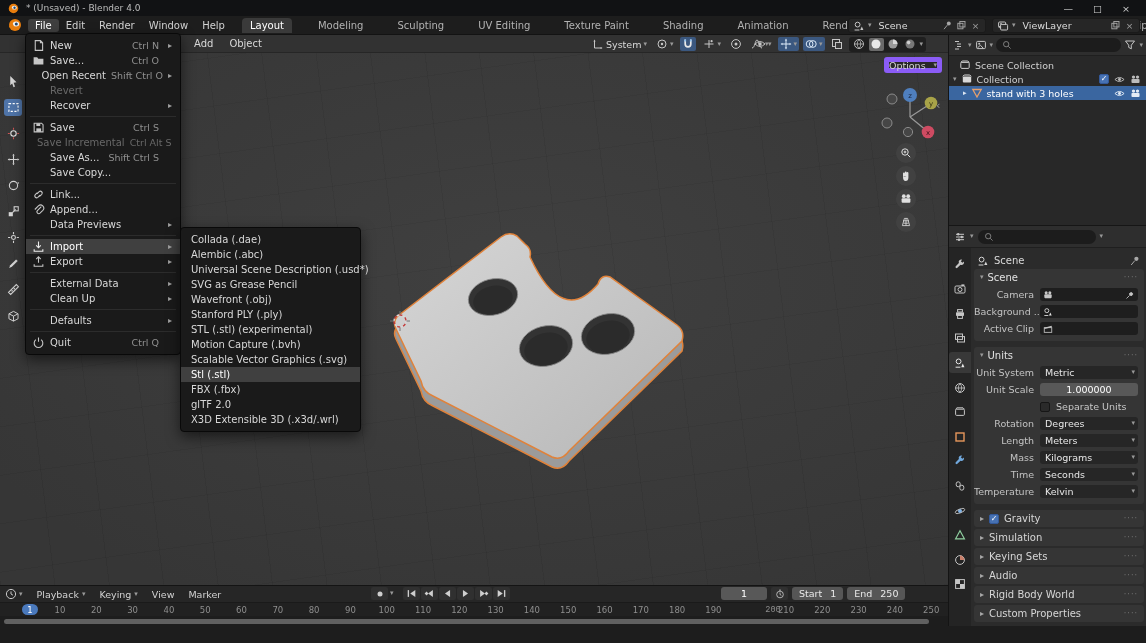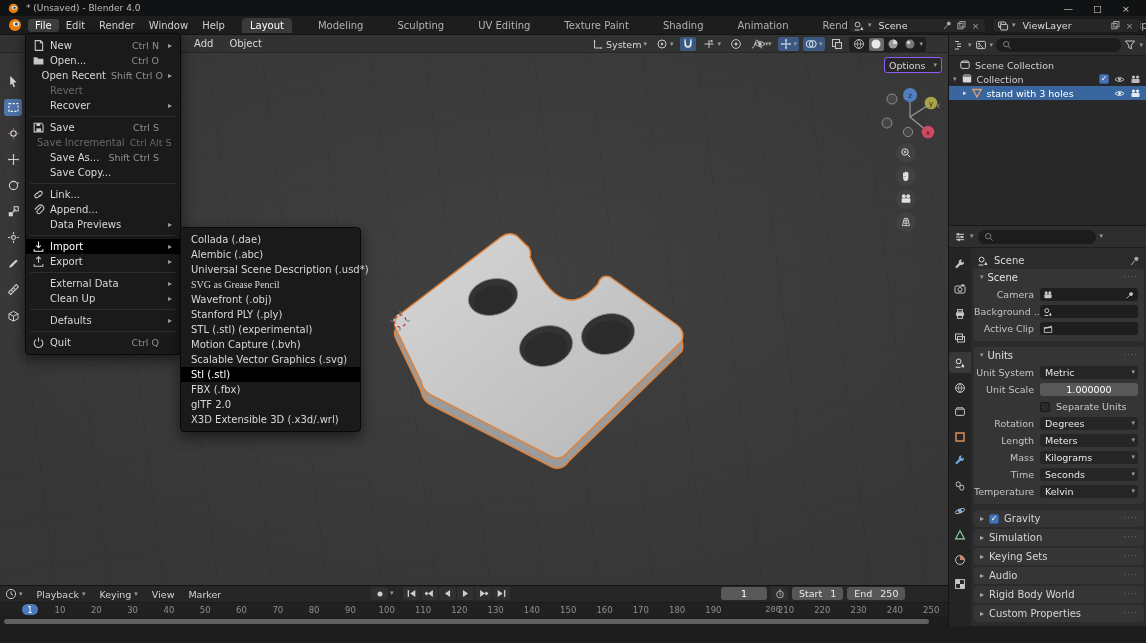--- a/index.html
+++ b/index.html
@@ -41,21 +41,21 @@
   #vpmenus{display:flex;gap:4px;margin-left:188px;}
   .vp-menu{padding:1px 6px;color:#d8d8d8;font-size:10px;border-radius:3px;}
   .vp-right{position:absolute;left:590px;top:1px;height:16px;display:flex;align-items:center;gap:5px;}
   .vp-right2{position:absolute;left:752px;top:1px;height:16px;display:flex;align-items:center;gap:4px;}
   .vpbtn{display:inline-flex;align-items:center;gap:2px;padding:1px 2px;border-radius:2px;}
   .vpbtn.on{background:#3b5880;}
   .vplabel{color:#d8d8d8;font-size:9.5px;}
   .shadegrp{display:inline-flex;align-items:center;gap:2px;background:#1f1f1f;border-radius:3px;padding:1px 3px;}
   .shadegrp .sbtn{width:15px;height:13px;display:inline-flex;align-items:center;justify-content:center;border-radius:2px;}
   .shadegrp .sbtn.on{background:#6a6a6a;}
-  .options-btn{position:absolute;left:884px;top:22px;width:58px;height:16px;background:#282828;border:1px solid #8b5cf6;border-radius:3px;display:flex;align-items:center;justify-content:center;gap:8px;color:#d5d5d5;font-size:9.5px;}
+  .options-btn{position:absolute;left:884px;top:22px;width:58px;height:16px;background:#282828;border:5px solid #8b5cf6;border-radius:3px;display:flex;align-items:center;justify-content:center;gap:8px;color:#d5d5d5;font-size:9.5px;}
   .collapse-arrow{position:absolute;left:936px;top:64px;color:#9a9a9a;font-size:11px;}
 
   
   #toolcol{position:absolute;left:2px;top:38px;width:22px;display:flex;flex-direction:column;gap:9px;align-items:center;}
   .tool{width:18px;height:17px;display:flex;align-items:center;justify-content:center;border-radius:3px;}
   .tool.active{background:#4f74a8;}
 
   
   .gizmo{position:absolute;left:874px;top:48px;}
   .navbtn{position:absolute;left:896px;width:20px;height:20px;border-radius:50%;background:rgba(66,66,66,0.9);display:flex;align-items:center;justify-content:center;}
@@ -66,21 +66,21 @@
 
   
   .popup{position:absolute;background:#1a1a1a;border:1px solid #090909;box-shadow:0 5px 14px rgba(0,0,0,0.55);border-radius:4px;padding:4px 0;z-index:40;}
   #filemenu{left:25px;top:33px;width:156px;}
   #importmenu{left:180px;top:227px;width:181px;z-index:41;}
   .mrow{height:15px;display:flex;align-items:center;padding:0 8px 0 6px;gap:5px;}
   .mrow .mico{width:13px;height:12px;display:inline-flex;align-items:center;justify-content:center;}
   .mrow .mlabel{color:#d8d8d8;font-size:10px;white-space:nowrap;flex:1;}
   .mrow .mshort{color:#8f8f8f;font-size:9.5px;white-space:nowrap;}
   .mrow .msub{color:#a0a0a0;font-size:8px;width:8px;text-align:right;}
-  .mrow.hl{background:#000000;}
+  .mrow.hl{background:#404040;}
   .mrow.hl .mlabel{color:#fff;}
   .mrow.dis .mlabel,.mrow.dis .mshort{color:#686868;}
   .msep{height:1px;background:#0c0c0c;border-bottom:1px solid #2c2c2c;margin:3px 4px;}
   .tooltip{position:absolute;left:233px;top:387px;height:20px;background:#141414;border:1px solid #3e3e3e;border-radius:3px;display:flex;align-items:center;padding:0 9px;color:#d6d6d6;font-size:9.5px;z-index:60;white-space:nowrap;}
 
   
   .rightcol{position:absolute;left:948px;top:35px;width:198px;height:591px;background:#282828;border-left:1px solid #141414;}
   .ol-header{position:absolute;left:0;top:0;width:198px;height:21px;background:#2e2e2e;border-bottom:1px solid #1f1f1f;display:flex;align-items:center;gap:3px;padding:0 4px;}
   .searchpill{height:14px;background:#1c1c1c;border-radius:7px;display:flex;align-items:center;gap:3px;padding:0 6px;flex:1;}
   .ol-row{position:absolute;left:0;width:198px;height:14px;display:flex;align-items:center;gap:4px;font-size:9.5px;color:#d0d0d0;}
@@ -539,21 +539,21 @@
         <span class="mlabel">New</span>
         <span class="mshort">Ctrl N</span>
         <span class="msub">▸</span>
       </div>
       <div class="mrow">
         <span class="mico">
           <svg viewBox="0 0 12 12">
             <path d="M1.5 3 H4.8 L5.8 4.4 H10.5 V9.8 H1.5 Z" fill="#c6c6c6"></path>
           </svg>
         </span>
-        <span class="mlabel">Open...</span>
+        <span class="mlabel">Save...</span>
         <span class="mshort">Ctrl O</span>
         <span class="msub"></span>
       </div>
       <div class="mrow">
         <span class="mico"></span>
         <span class="mlabel">Open Recent</span>
         <span class="mshort">Shift Ctrl O</span>
         <span class="msub">▸</span>
       </div>
       <div class="mrow dis">
@@ -674,21 +674,21 @@
   <div class="popup" id="importmenu">
       <div class="mrow" style="padding-left: 10px;">
         <span class="mlabel">Collada (.dae)</span>
       </div>
       <div class="mrow" style="padding-left: 10px;">
         <span class="mlabel">Alembic (.abc)</span>
       </div>
       <div class="mrow" style="padding-left: 10px;">
         <span class="mlabel">Universal Scene Description (.usd*)</span>
       </div>
-      <div class="mrow" style="padding-left: 10px; font-family: Liberation Serif, serif;">
+      <div class="mrow" style="padding-left: 10px;">
         <span class="mlabel">SVG as Grease Pencil</span>
       </div>
       <div class="mrow" style="padding-left: 10px;">
         <span class="mlabel">Wavefront (.obj)</span>
       </div>
       <div class="mrow" style="padding-left: 10px;">
         <span class="mlabel">Stanford PLY (.ply)</span>
       </div>
       <div class="mrow" style="padding-left: 10px;">
         <span class="mlabel">STL (.stl) (experimental)</span>

